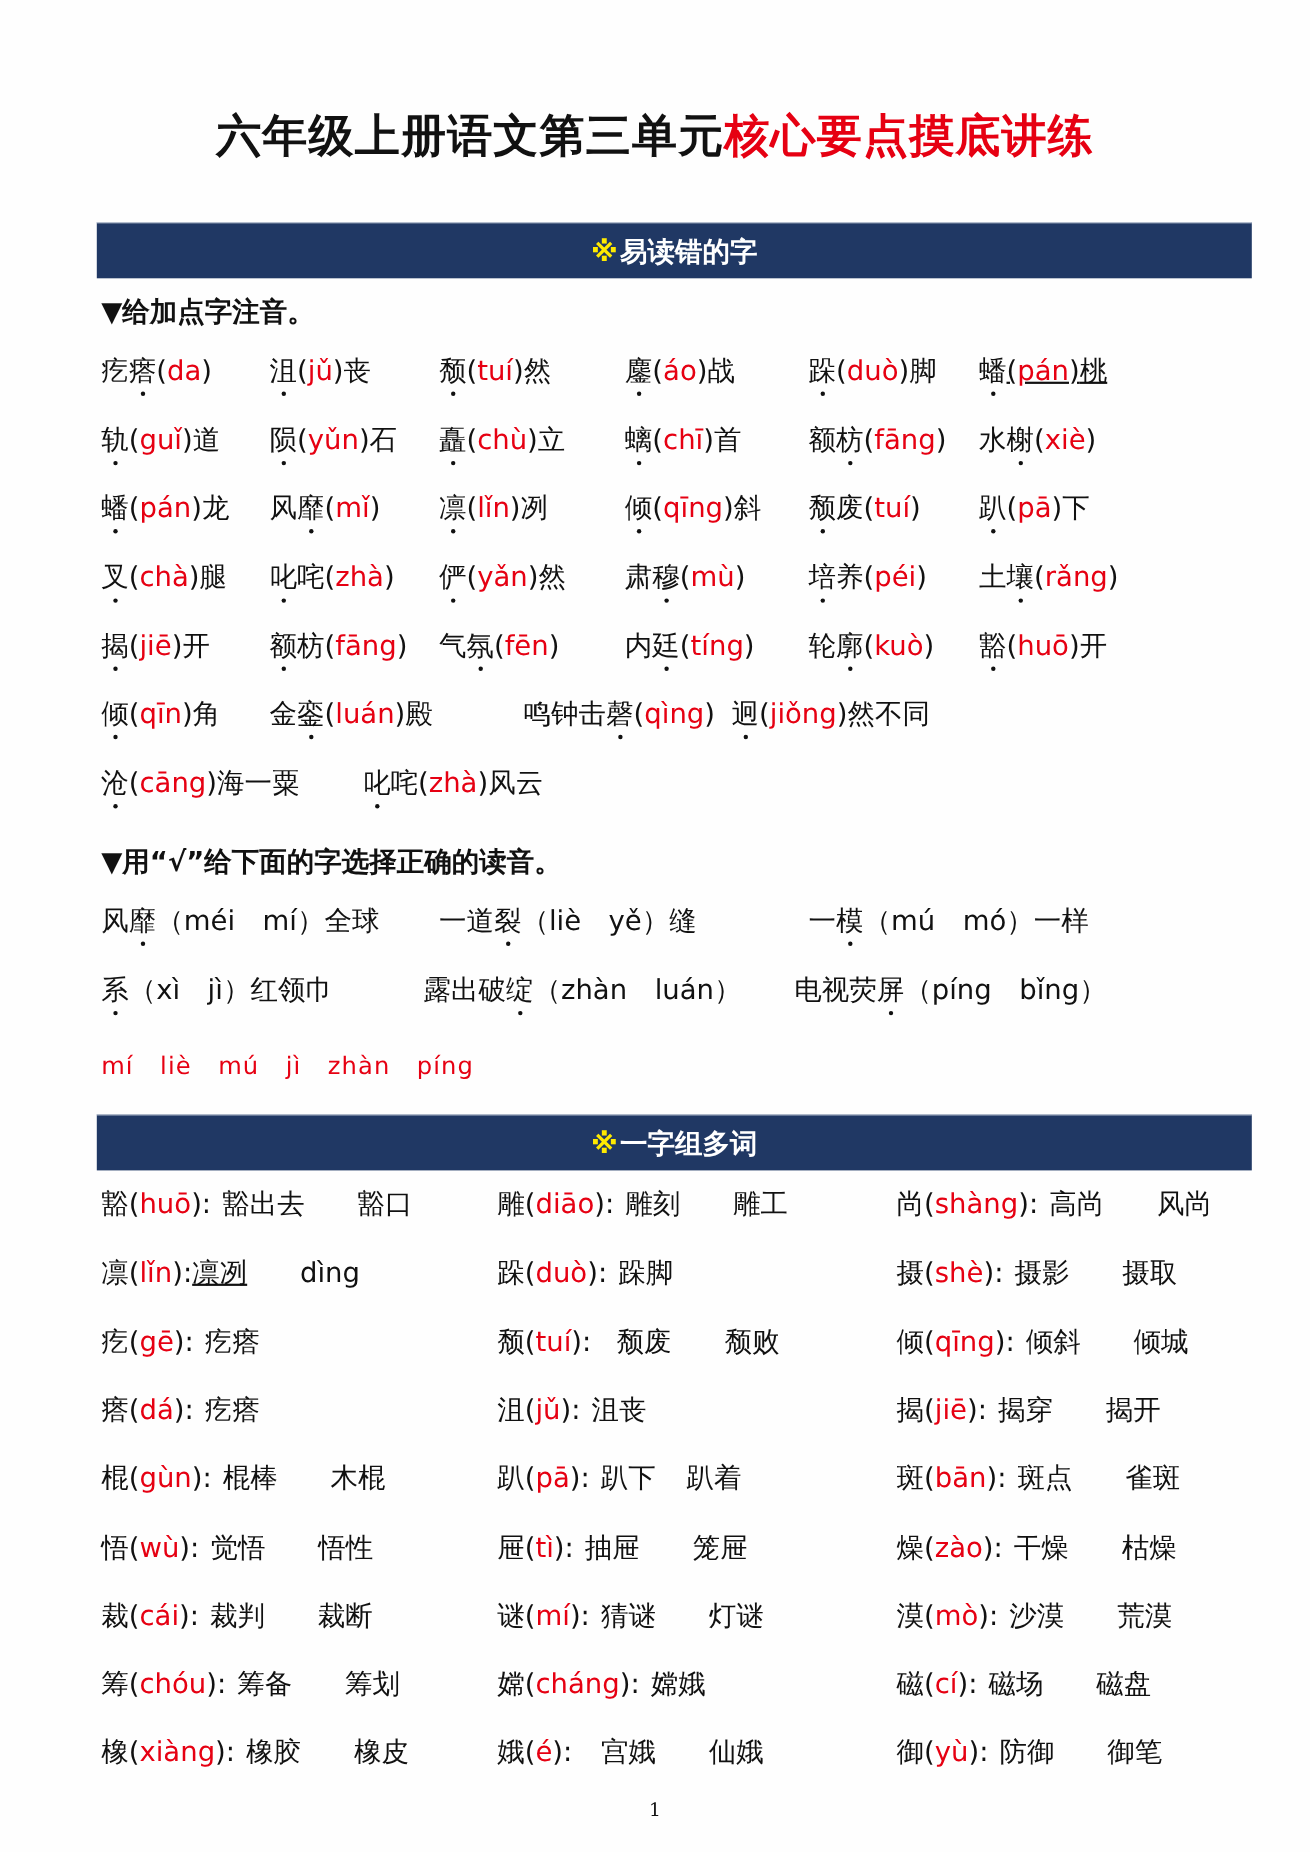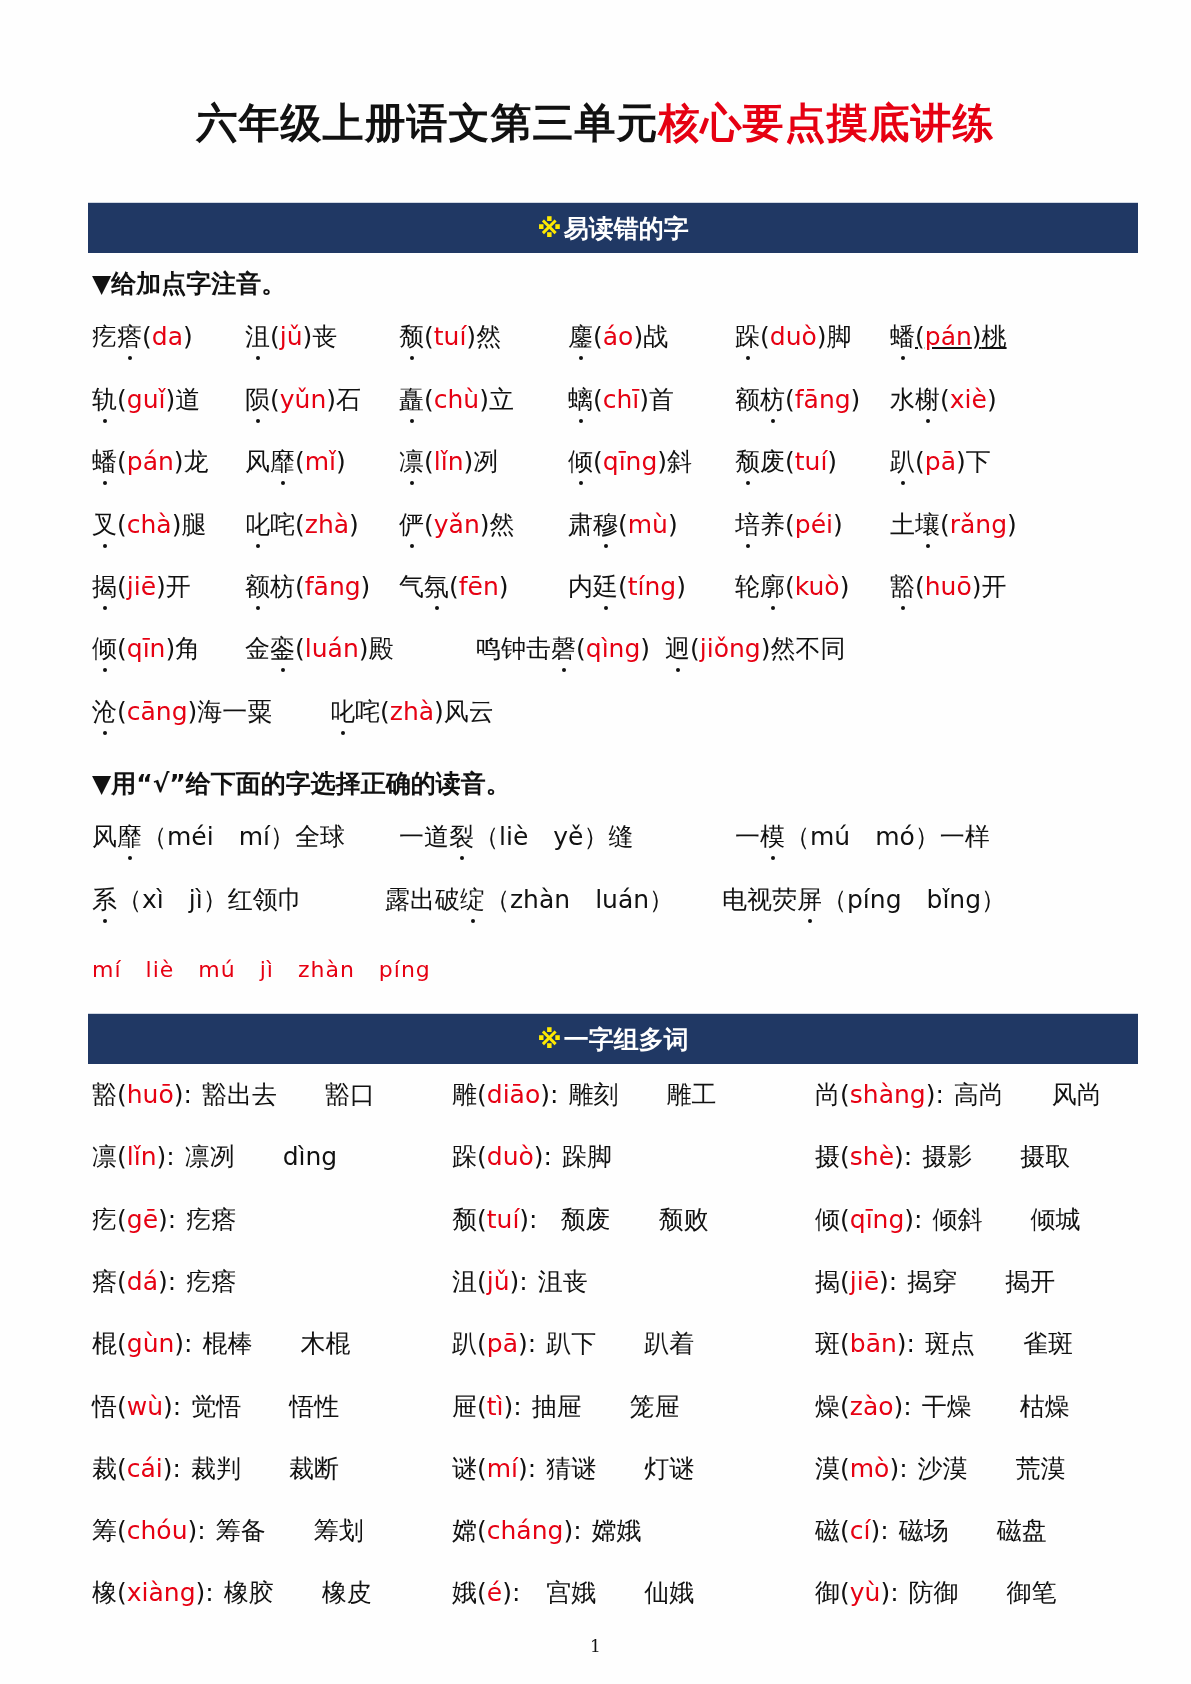--- a/index.html
+++ b/index.html
@@ -99,33 +99,33 @@
 
 <div class="answers" style="top:957px;" id="answers"><span>mí</span><span>liè</span><span>mú</span><span>jì</span><span>zhàn</span><span>píng</span></div>
 
 <div class="bar" style="top:1013px;">
   <span class="mark">※</span>
   <span>一字组多词</span>
 </div>
 
 <div id="s2">
     <div class="item" style="left: 92px; top: 1080px;"><span>豁</span><span>(</span><span class="py">huō</span><span>):</span><span style="margin-left: 10px;">豁出去</span><span style="margin-left: 48px;">豁口</span></div>
-    <div class="item" style="left: 92px; top: 1142.3px;"><span>凛</span><span>(</span><span class="py">lǐn</span><span>):</span><span style="margin-left: 10px;">凛冽</span><span style="margin-left: 48px;">dìng</span></div>
+    <div class="item" style="left: 92px; top: 1142.3px;"><span>凛</span><span>(</span><span class="py">lǐn</span><span>):</span><span style=" text-decoration: underline;">凛冽</span><span style="margin-left: 48px;">dìng</span></div>
     <div class="item" style="left: 92px; top: 1204.6px;"><span>疙</span><span>(</span><span class="py">gē</span><span>):</span><span style="margin-left: 10px;">疙瘩</span></div>
     <div class="item" style="left: 92px; top: 1266.9px;"><span>瘩</span><span>(</span><span class="py">dá</span><span>):</span><span style="margin-left: 10px;">疙瘩</span></div>
     <div class="item" style="left: 92px; top: 1329.2px;"><span>棍</span><span>(</span><span class="py">gùn</span><span>):</span><span style="margin-left: 10px;">棍棒</span><span style="margin-left: 48px;">木棍</span></div>
     <div class="item" style="left: 92px; top: 1391.5px;"><span>悟</span><span>(</span><span class="py">wù</span><span>):</span><span style="margin-left: 10px;">觉悟</span><span style="margin-left: 48px;">悟性</span></div>
     <div class="item" style="left: 92px; top: 1453.8px;"><span>裁</span><span>(</span><span class="py">cái</span><span>):</span><span style="margin-left: 10px;">裁判</span><span style="margin-left: 48px;">裁断</span></div>
     <div class="item" style="left: 92px; top: 1516.1px;"><span>筹</span><span>(</span><span class="py">chóu</span><span>):</span><span style="margin-left: 10px;">筹备</span><span style="margin-left: 48px;">筹划</span></div>
     <div class="item" style="left: 92px; top: 1578.4px;"><span>橡</span><span>(</span><span class="py">xiàng</span><span>):</span><span style="margin-left: 10px;">橡胶</span><span style="margin-left: 48px;">橡皮</span></div>
     <div class="item" style="left: 452px; top: 1080px;"><span>雕</span><span>(</span><span class="py">diāo</span><span>):</span><span style="margin-left: 10px;">雕刻</span><span style="margin-left: 48px;">雕工</span></div>
     <div class="item" style="left: 452px; top: 1142.3px;"><span>跺</span><span>(</span><span class="py">duò</span><span>):</span><span style="margin-left: 10px;">跺脚</span></div>
     <div class="item" style="left: 452px; top: 1204.6px;"><span>颓</span><span>(</span><span class="py">tuí</span><span>):</span><span style="margin-left: 23px;">颓废</span><span style="margin-left: 48px;">颓败</span></div>
     <div class="item" style="left: 452px; top: 1266.9px;"><span>沮</span><span>(</span><span class="py">jǔ</span><span>):</span><span style="margin-left: 10px;">沮丧</span></div>
-    <div class="item" style="left: 452px; top: 1329.2px;"><span>趴</span><span>(</span><span class="py">pā</span><span>):</span><span style="margin-left: 10px;">趴下</span><span style="margin-left: 48px;">趴着</span></div>
+    <div class="item" style="left: 452px; top: 1329.2px;"><span>趴</span><span>(</span><span class="py">pā</span><span>):</span><span style="margin-left: 10px;">趴下</span><span style="margin-left: 28px;">趴着</span></div>
     <div class="item" style="left: 452px; top: 1391.5px;"><span>屉</span><span>(</span><span class="py">tì</span><span>):</span><span style="margin-left: 10px;">抽屉</span><span style="margin-left: 48px;">笼屉</span></div>
     <div class="item" style="left: 452px; top: 1453.8px;"><span>谜</span><span>(</span><span class="py">mí</span><span>):</span><span style="margin-left: 10px;">猜谜</span><span style="margin-left: 48px;">灯谜</span></div>
     <div class="item" style="left: 452px; top: 1516.1px;"><span>嫦</span><span>(</span><span class="py">cháng</span><span>):</span><span style="margin-left: 10px;">嫦娥</span></div>
     <div class="item" style="left: 452px; top: 1578.4px;"><span>娥</span><span>(</span><span class="py">é</span><span>):</span><span style="margin-left: 26px; text-align: center;">宫娥</span><span style="margin-left: 48px;">仙娥</span></div>
     <div class="item" style="left: 815px; top: 1080px;"><span>尚</span><span>(</span><span class="py">shàng</span><span>):</span><span style="margin-left: 10px;">高尚</span><span style="margin-left: 48px;">风尚</span></div>
     <div class="item" style="left: 815px; top: 1142.3px;"><span>摄</span><span>(</span><span class="py">shè</span><span>):</span><span style="margin-left: 10px;">摄影</span><span style="margin-left: 48px;">摄取</span></div>
     <div class="item" style="left: 815px; top: 1204.6px;"><span>倾</span><span>(</span><span class="py">qīng</span><span>):</span><span style="margin-left: 10px;">倾斜</span><span style="margin-left: 48px;">倾城</span></div>
     <div class="item" style="left: 815px; top: 1266.9px;"><span>揭</span><span>(</span><span class="py">jiē</span><span>):</span><span style="margin-left: 10px;">揭穿</span><span style="margin-left: 48px;">揭开</span></div>
     <div class="item" style="left: 815px; top: 1329.2px;"><span>斑</span><span>(</span><span class="py">bān</span><span>):</span><span style="margin-left: 10px;">斑点</span><span style="margin-left: 48px;">雀斑</span></div>
     <div class="item" style="left: 815px; top: 1391.5px;"><span>燥</span><span>(</span><span class="py">zào</span><span>):</span><span style="margin-left: 10px;">干燥</span><span style="margin-left: 48px;">枯燥</span></div>

